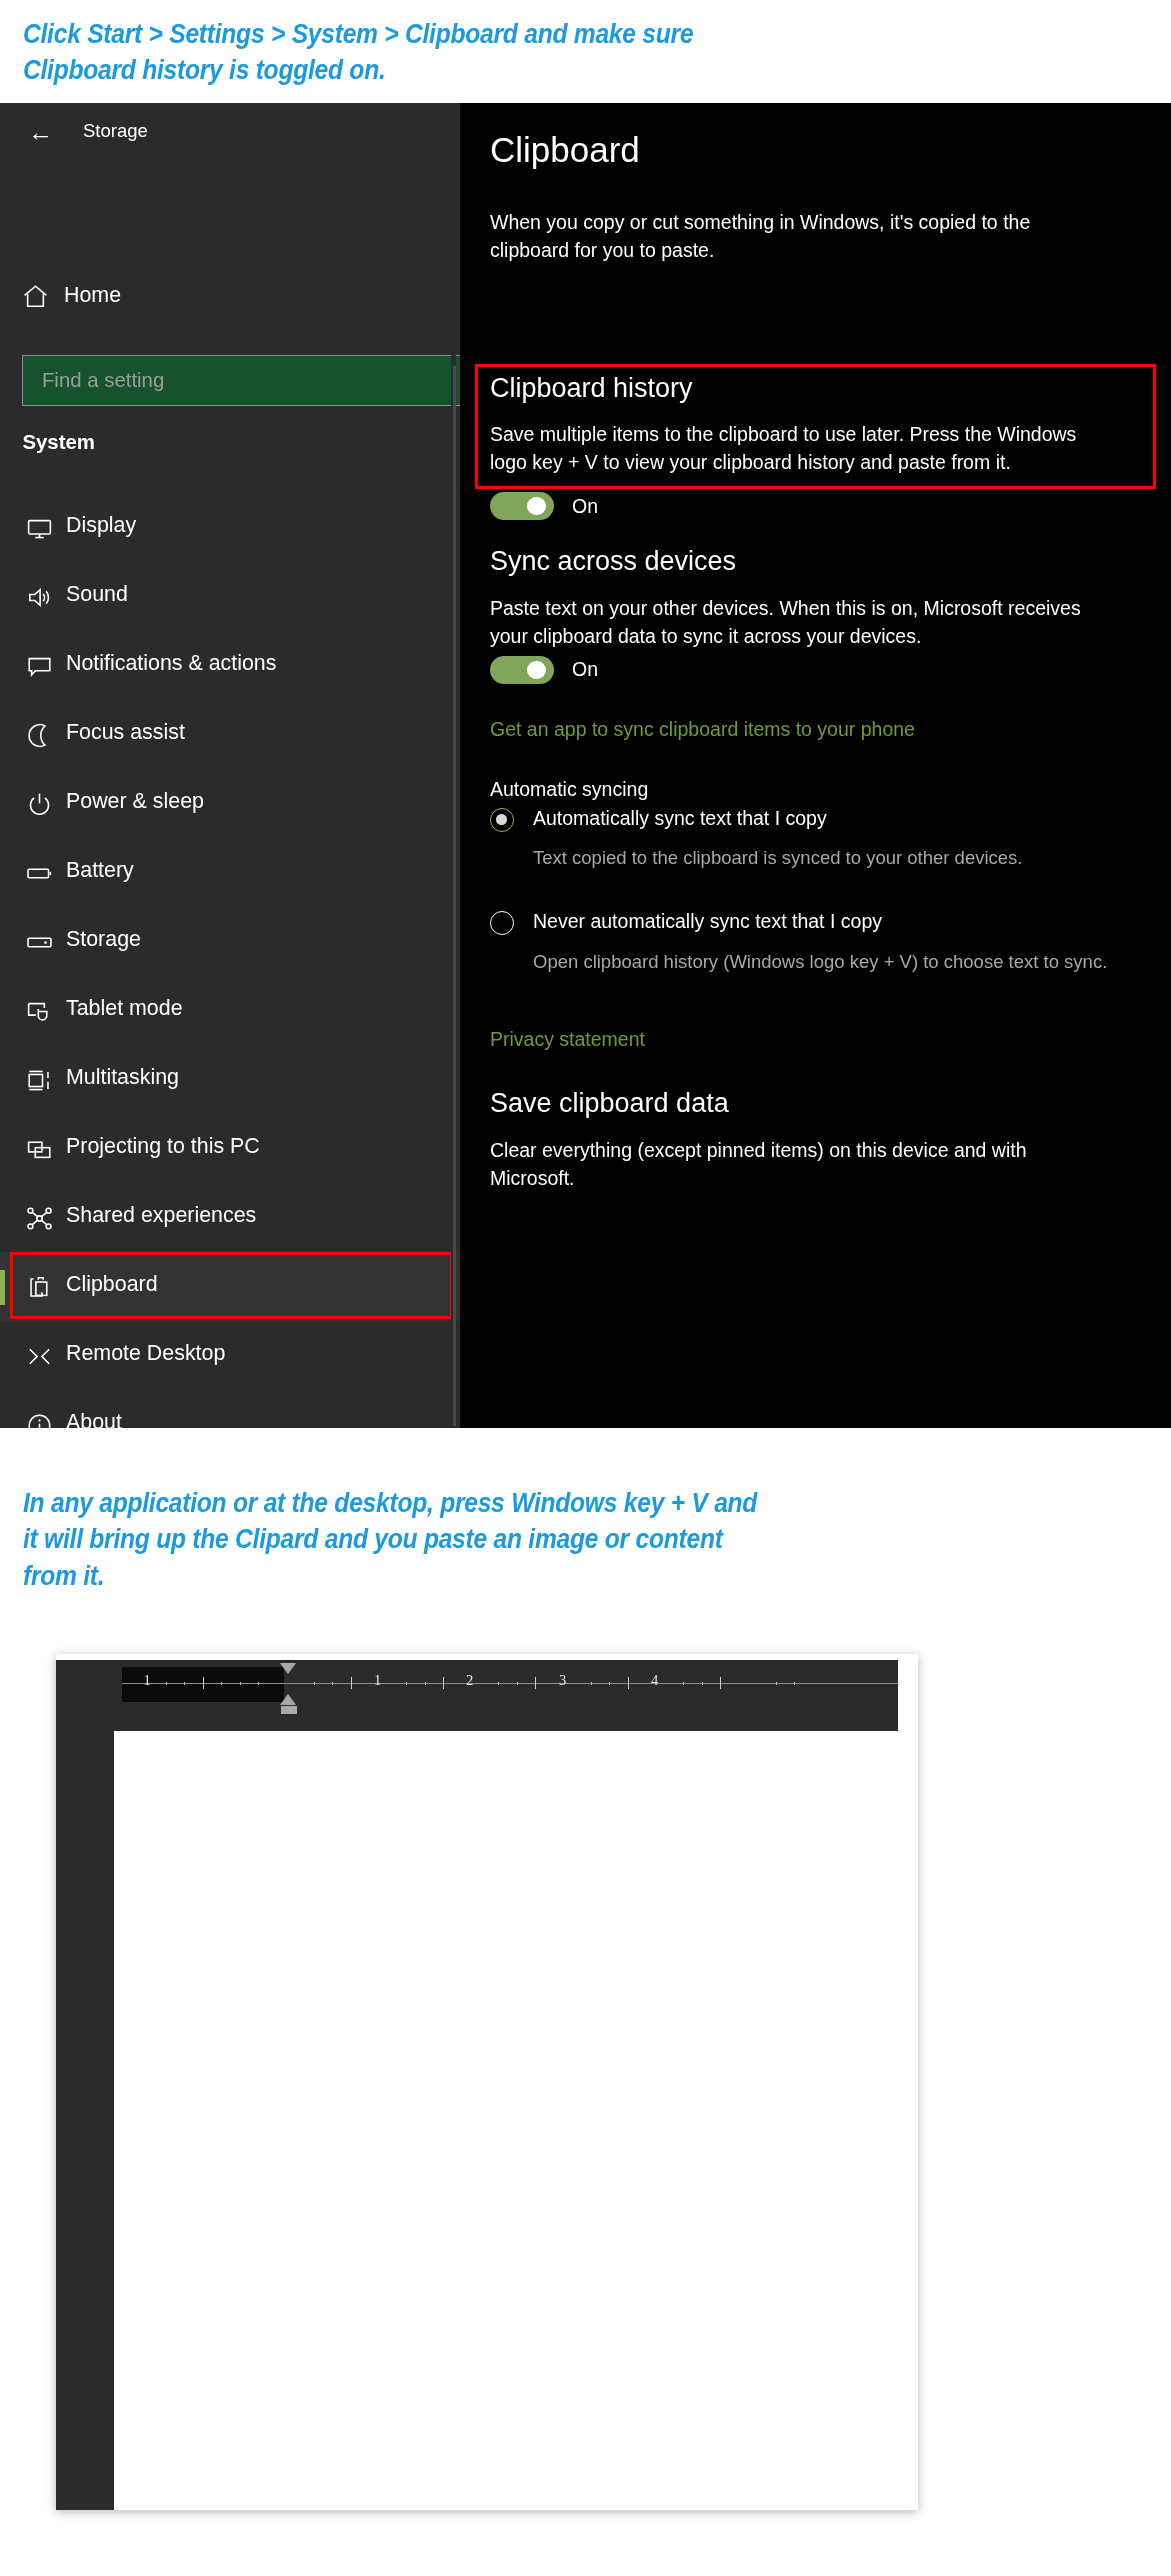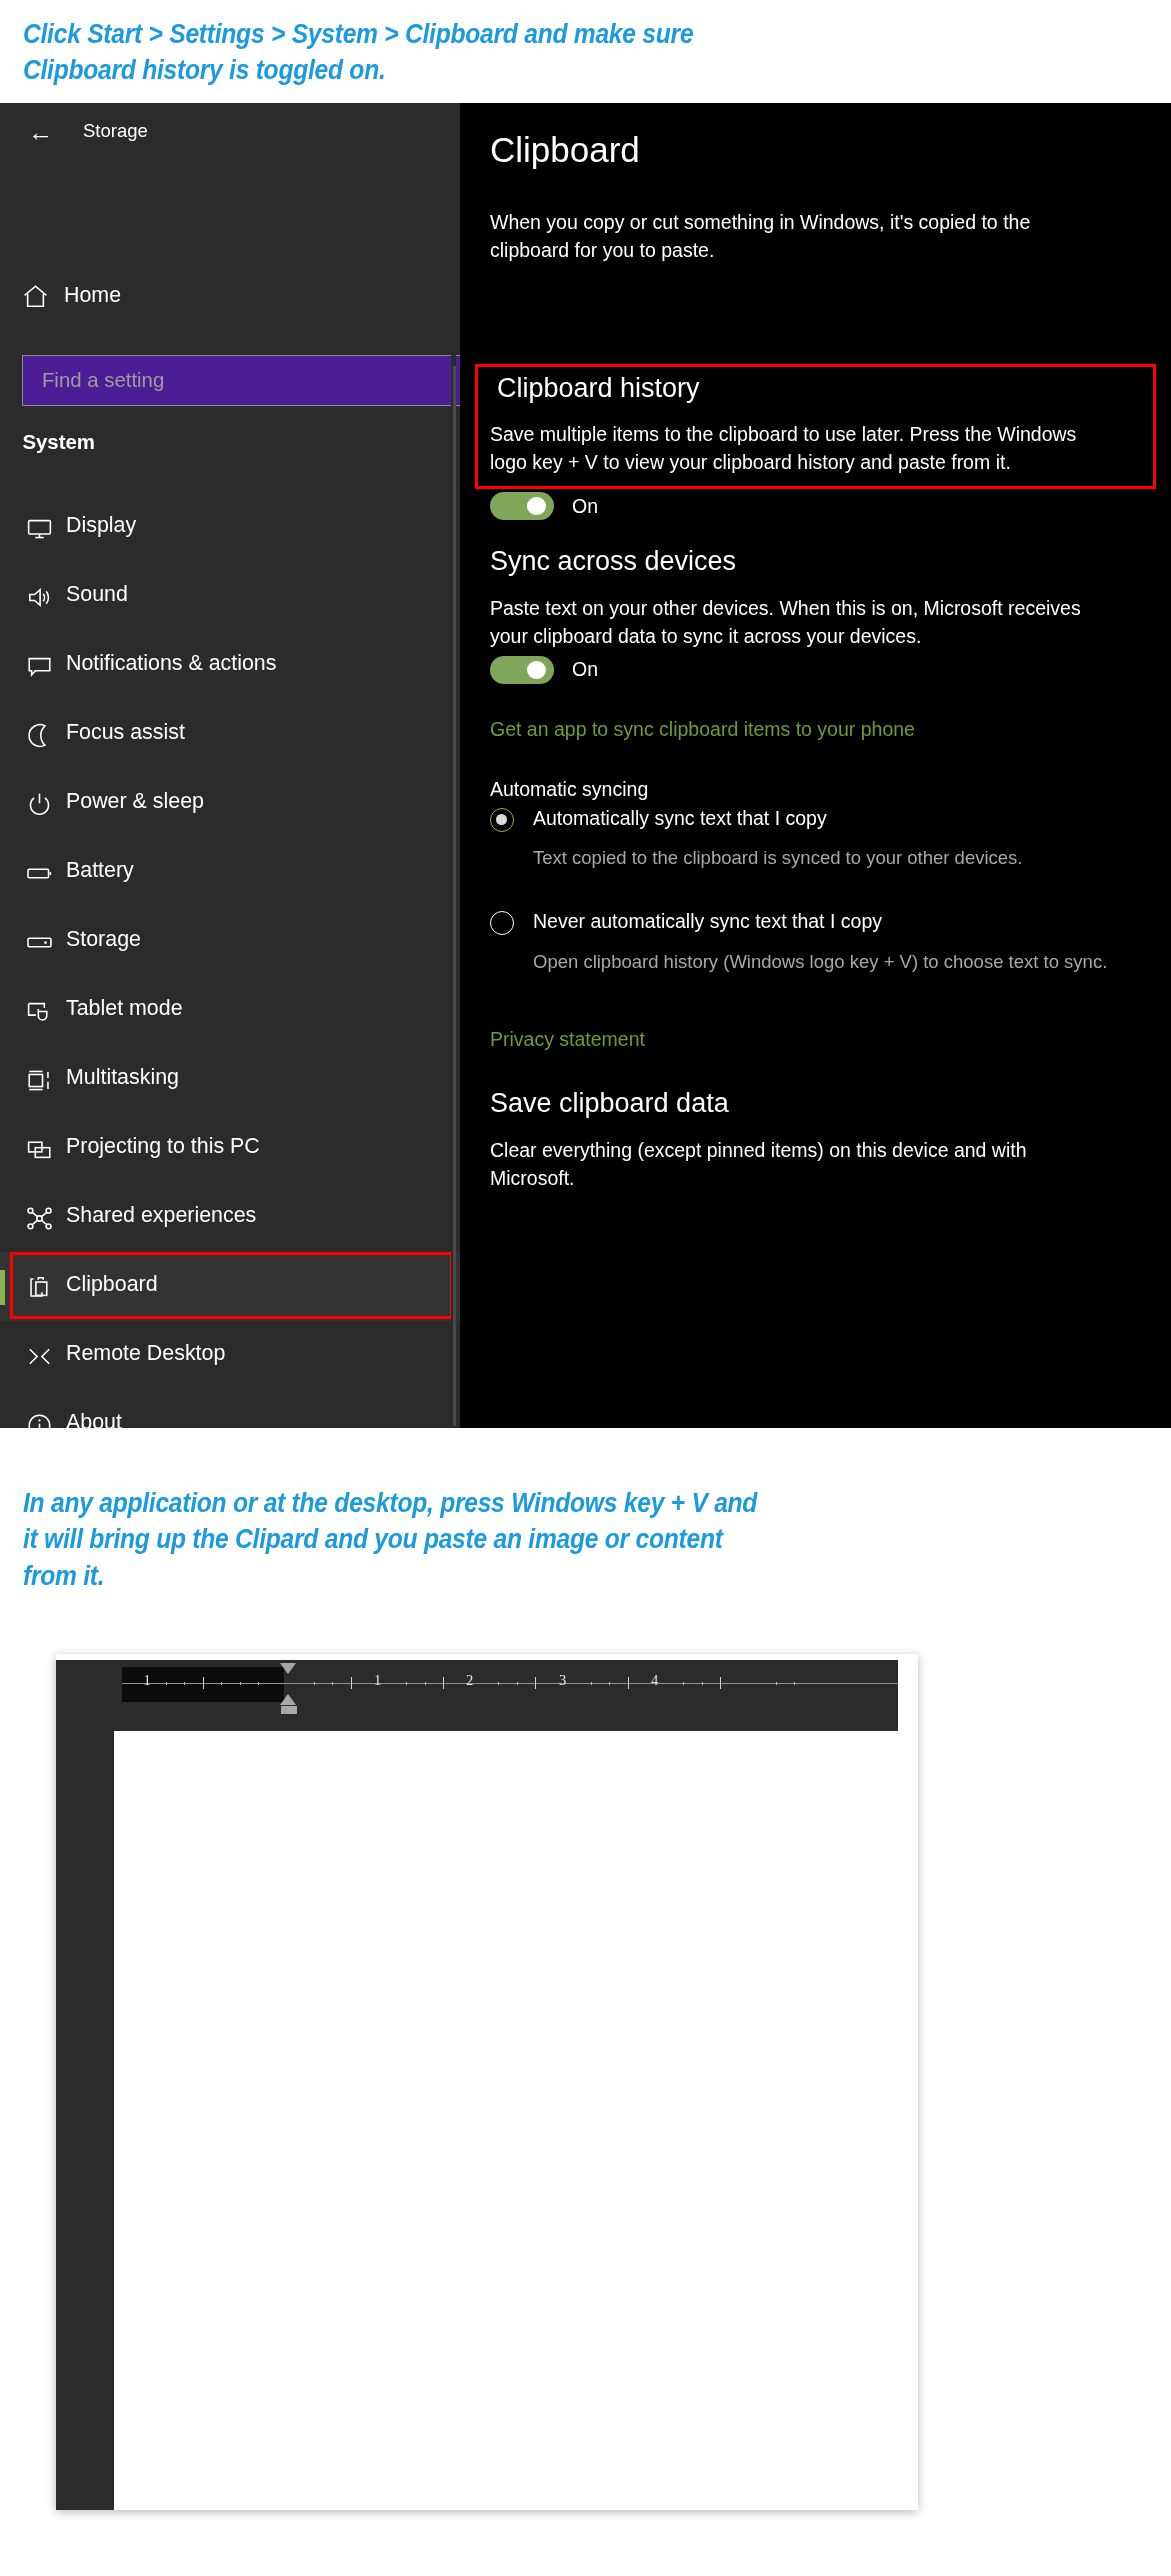--- a/index.html
+++ b/index.html
@@ -45,21 +45,21 @@
   .titlebar-label{
     position:absolute;left:83px;top:16.5px;color:#ffffff;font-size:18.5px;
   }
 
   .home-row{position:absolute;left:0;top:171px;width:460px;height:51px;}
   .home-icon{position:absolute;left:21.4px;top:7.8px;width:35px;height:35px;}
   .home-label{position:absolute;left:64px;top:8.8px;color:#ffffff;font-size:21.4px;}
 
   #search-box{
     position:absolute;left:22.4px;top:252px;width:472px;height:51px;
-    background:#4c1d95;border:1px solid #8a8a8a;box-sizing:border-box;
+    background:#14532d;border:1px solid #8a8a8a;box-sizing:border-box;
   }
   #search-input-text{
     position:absolute;left:18.5px;top:12.6px;color:#9d9d9d;font-size:20.4px;
   }
   #search-icon{position:absolute;right:13.6px;top:13.6px;width:23px;height:23px;}
 
   #section-label{
     position:absolute;left:22.4px;top:328px;color:#ffffff;font-size:20.4px;font-weight:bold;
   }
 
@@ -92,21 +92,21 @@
   #page-intro{
     position:absolute;left:30px;top:105px;width:613px;color:#ffffff;font-size:19.5px;line-height:1.45;
   }
 
   .section-heading{color:#ffffff;font-size:27px;font-weight:300;}
   .section-body{color:#ffffff;font-size:19.5px;line-height:1.45;}
   #clipboard-history-redbox{
     position:absolute;left:14.6px;top:261px;width:681px;height:125px;
     border:3.9px solid #ff0000;box-sizing:border-box;pointer-events:none;
   }
-  #ch-heading{position:absolute;left:30px;top:270px;margin-left:7px;}
+  #ch-heading{position:absolute;left:30px;top:270px;}
   #ch-body{position:absolute;left:30px;top:317px;width:623px;}
 
   .toggle{
     position:absolute;width:64px;height:28px;border-radius:14.6px;background:#7fa659;
   }
   .toggle-knob{
     position:absolute;left:37px;top:4.9px;width:18.5px;height:18.5px;border-radius:50%;background:#ffffff;
   }
   .toggle-label{position:absolute;color:#ffffff;font-size:19.5px;}
 

